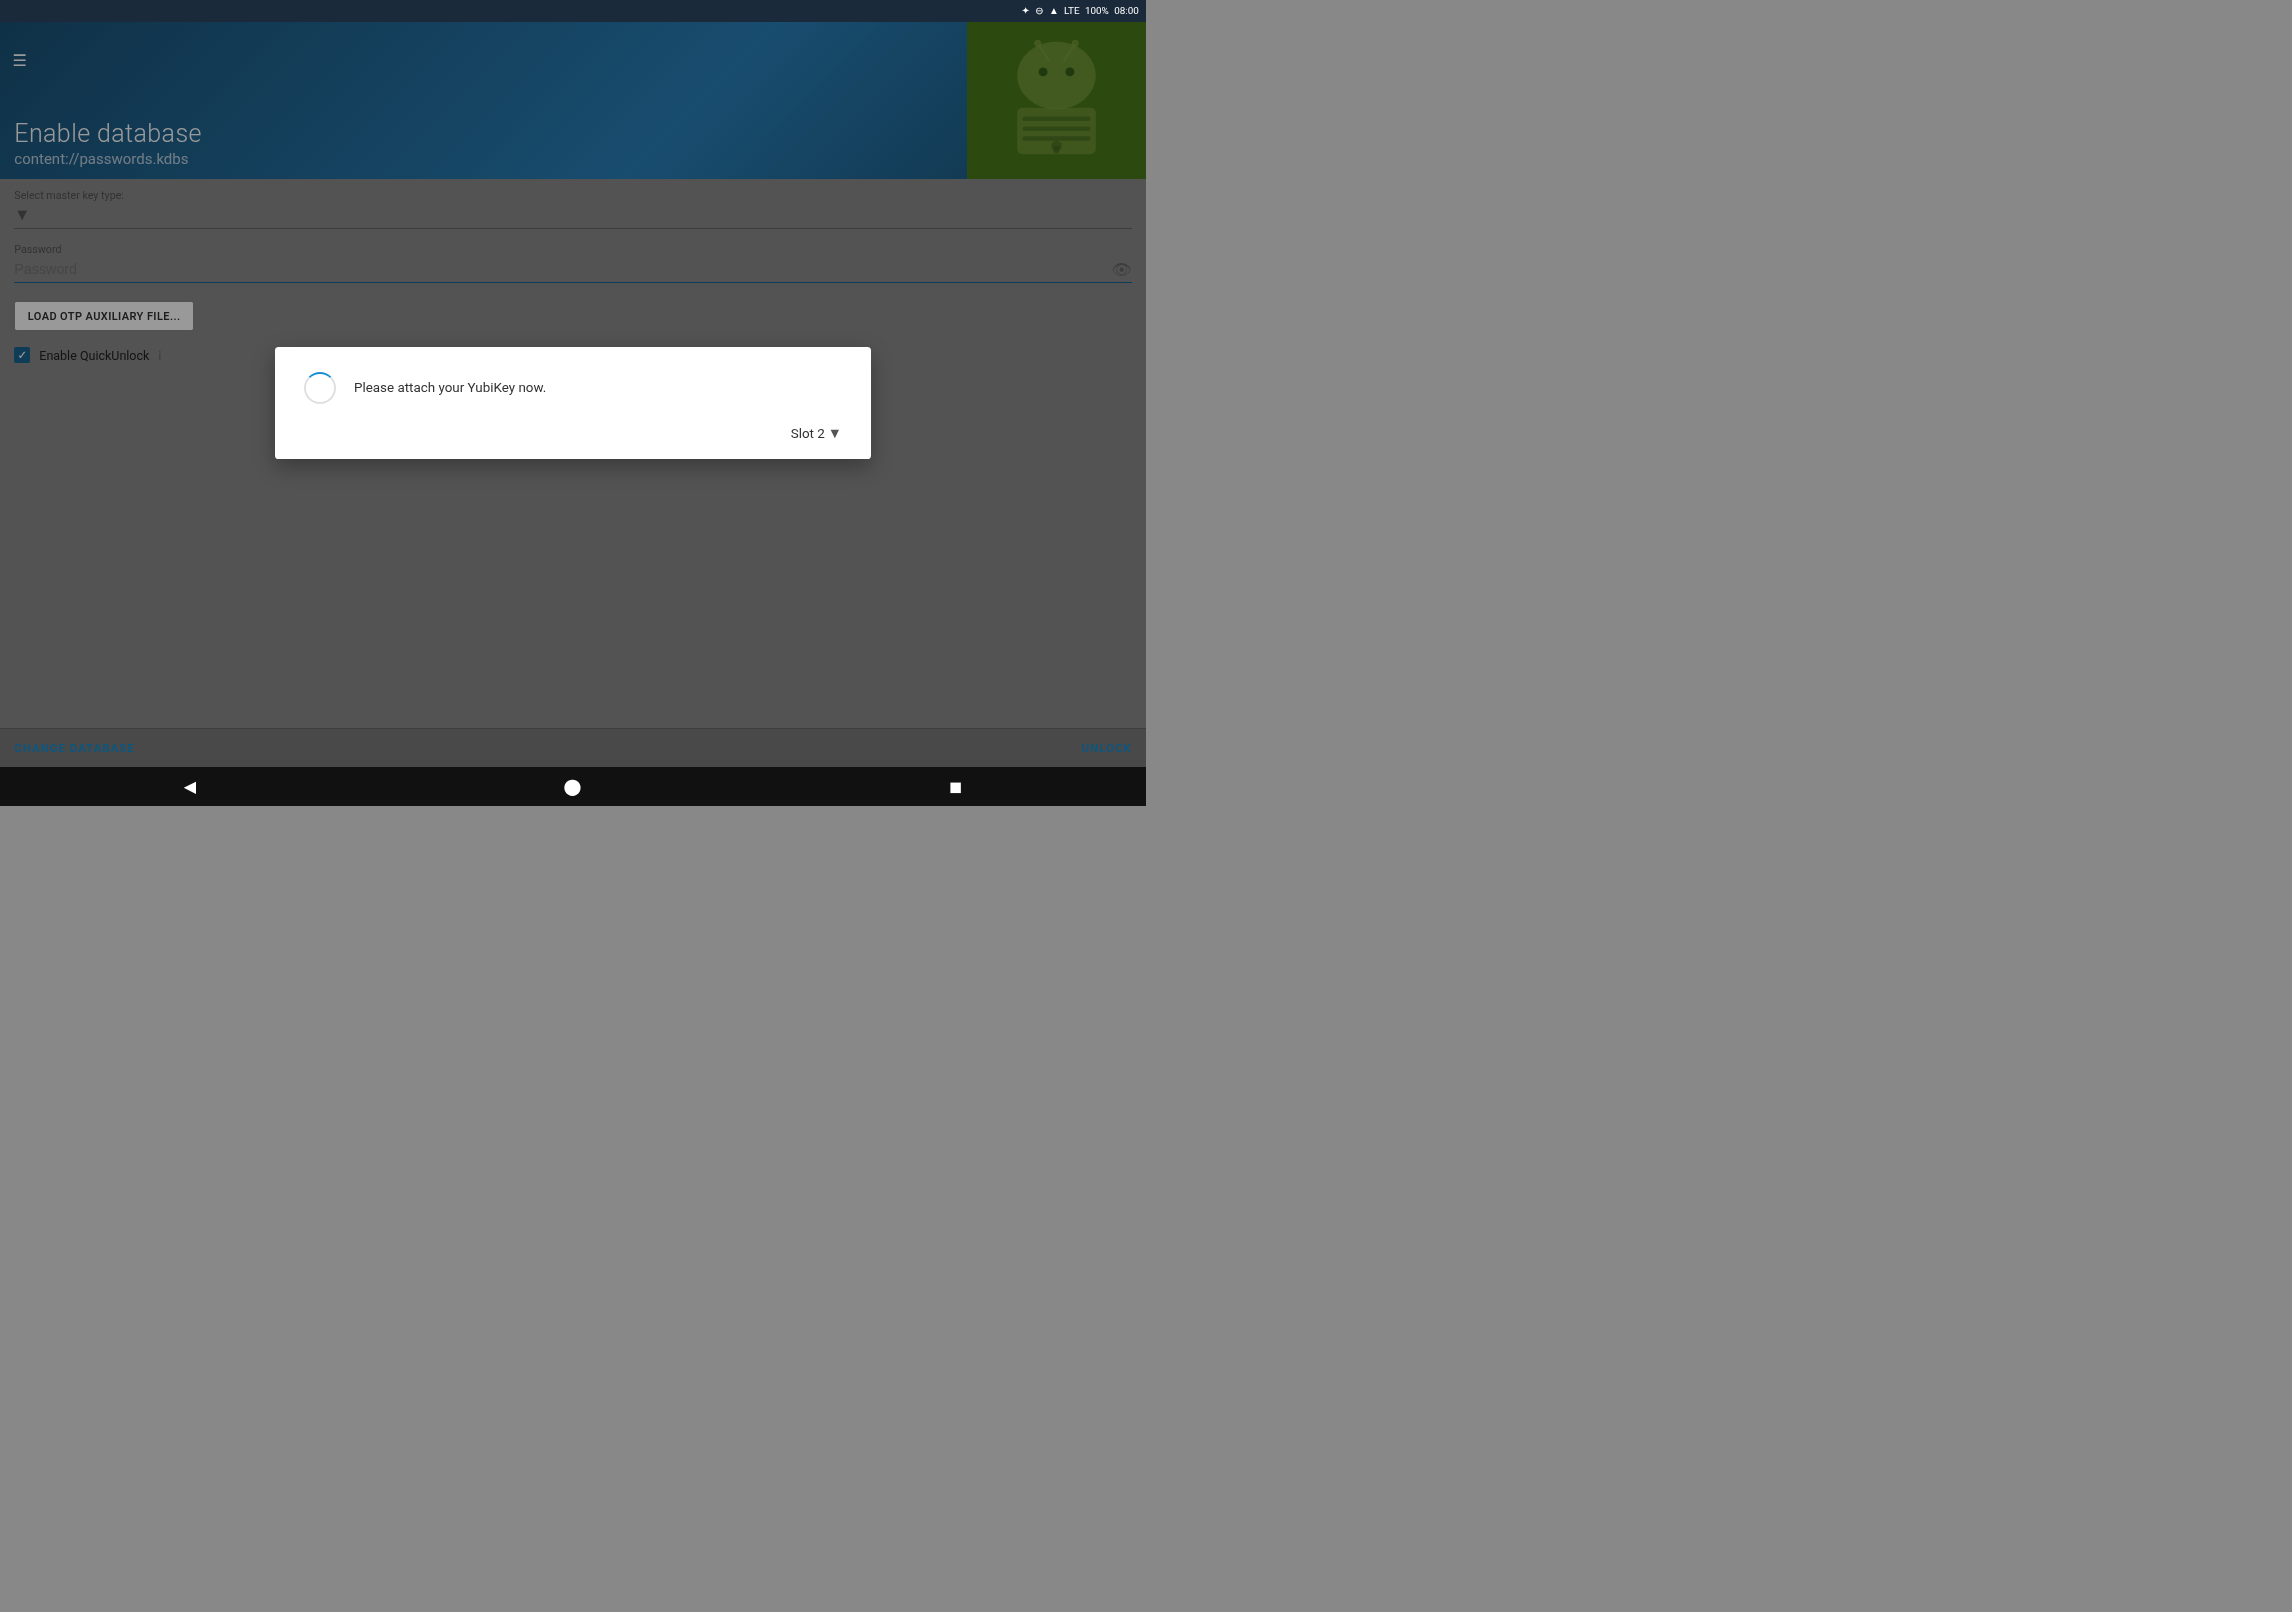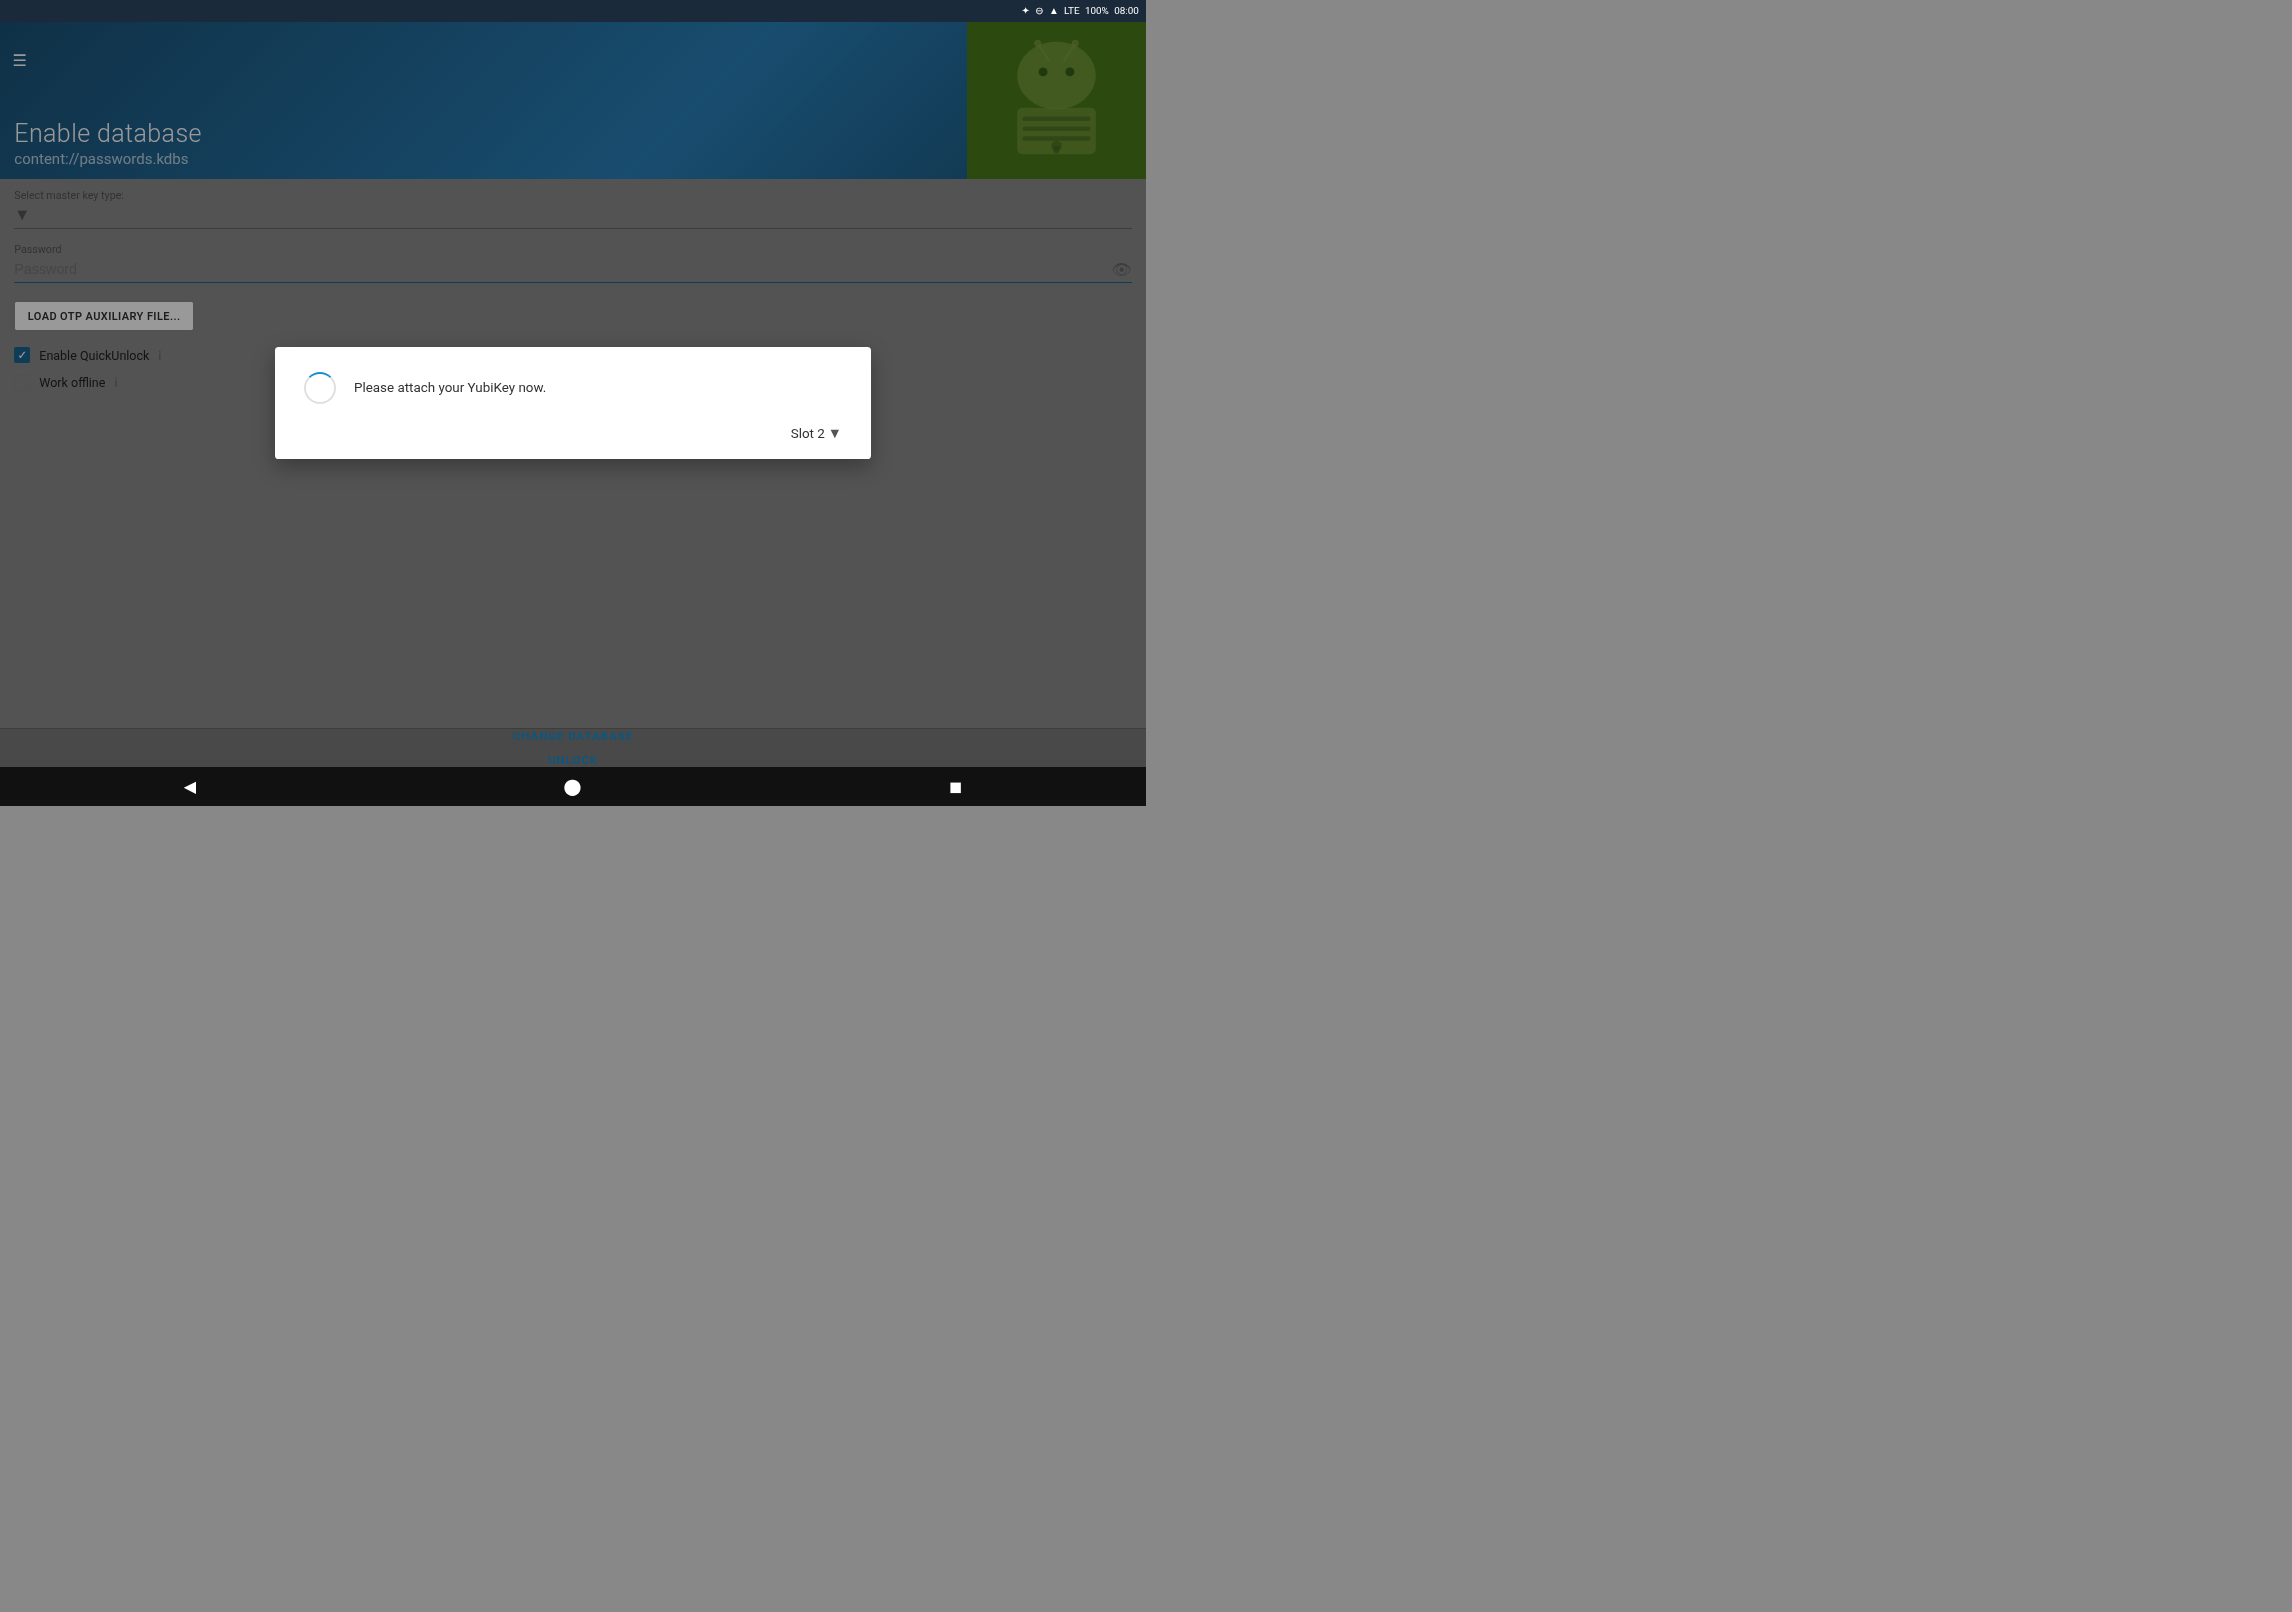--- a/index.html
+++ b/index.html
@@ -192,21 +192,20 @@
       position: absolute;
       bottom: 39px; left: 0; right: 0;
       height: 39px;
       background: #7a7a7a;
       display: flex;
       align-items: center;
       justify-content: space-between;
       padding: 0 14.3px;
       z-index: 10;
       border-top: 0.9px solid #666;
-      flex-direction: column;
     }
     .bottom-btn {
       color: #1a8fd1;
       font-size: 11.6px;
       font-weight: 700;
       letter-spacing: 0.9px;
       cursor: pointer;
       text-transform: uppercase;
     }
 
@@ -365,25 +364,20 @@
     <div class="load-otp-btn">LOAD OTP AUXILIARY FILE...</div>
 
     
     <div class="checkbox-row">
       <div class="checkbox-box">✓</div>
       <span class="checkbox-label">Enable QuickUnlock</span>
       <span class="info-icon">ℹ</span>
     </div>
 
     
-    <div class="checkbox-row">
-      <div class="checkbox-box unchecked"></div>
-      <span class="checkbox-label">Work offline</span>
-      <span class="info-icon">ℹ</span>
-    </div>
   </div>
 </div>
 
 <div id="bottom-bar">
   <span class="bottom-btn">CHANGE DATABASE</span>
   <span class="bottom-btn">UNLOCK</span>
 </div>
 
 <div id="nav-bar">
   <span class="nav-btn">◀</span>

